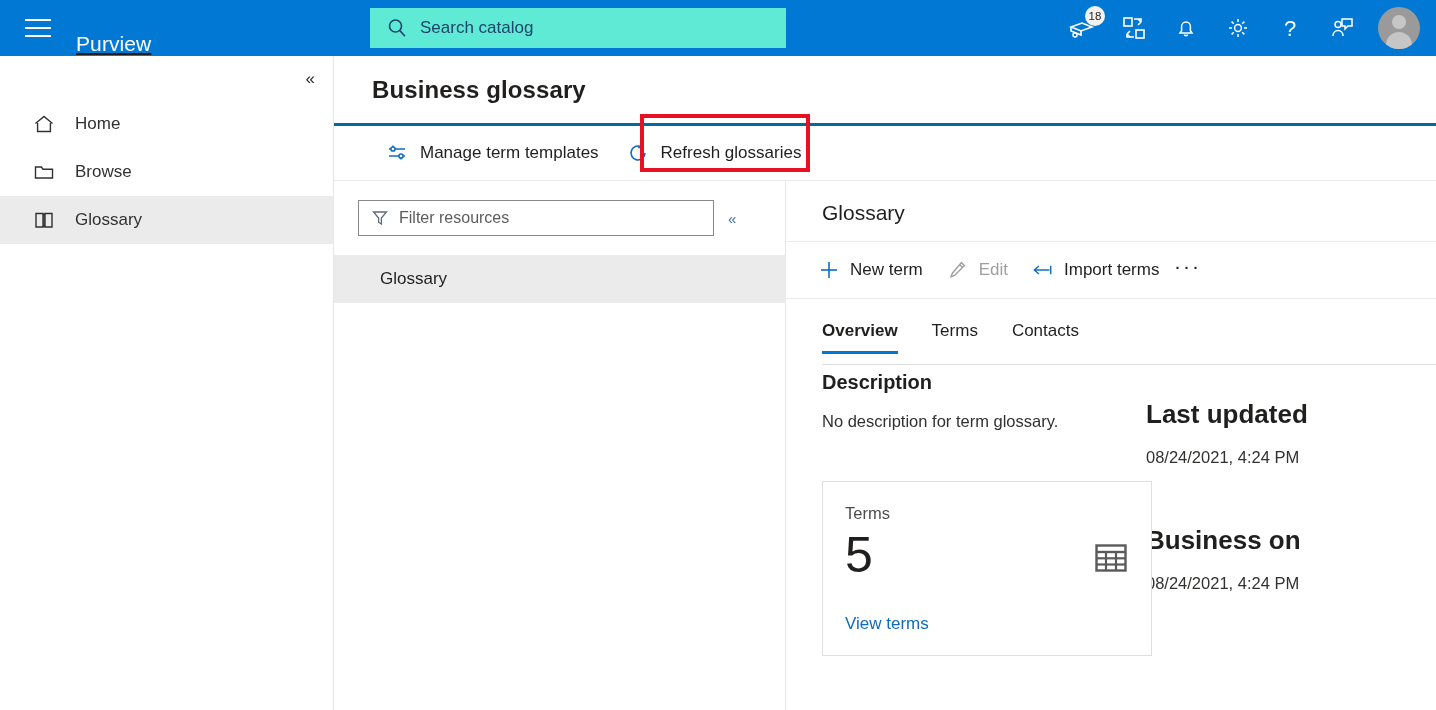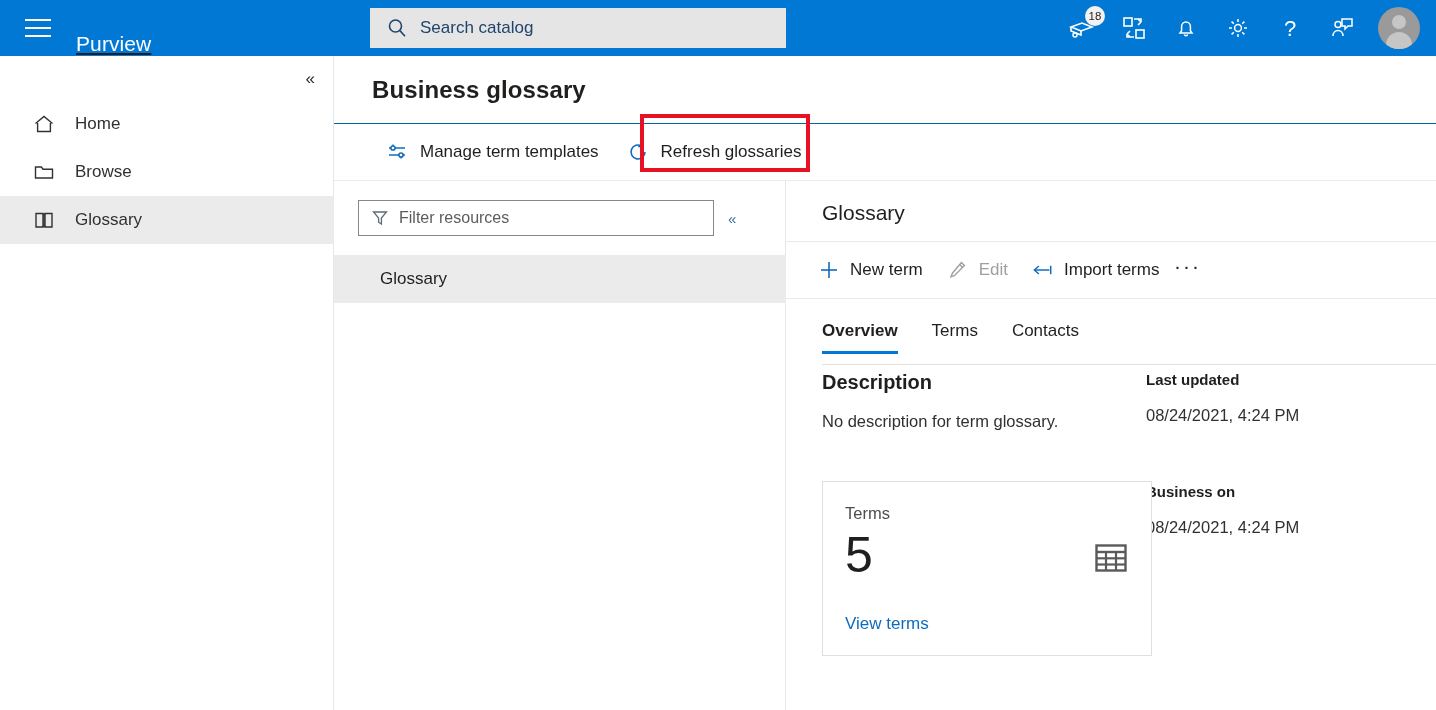--- a/index.html
+++ b/index.html
@@ -23,21 +23,21 @@
     display:flex; flex-direction:column; align-items:center; justify-content:center;
     cursor:pointer;
   }
   #hamburger span { display:block; width:26px; height:2px; background:#fff; margin:3px 0; }
   #brand {
     color:#ffffff; font-size:21px; margin-left:14px; letter-spacing:.1px;
     white-space:nowrap;
   }
   #searchbox {
     position:absolute; left:370px; top:8px; width:416px; height:40px;
-    background:#e5e5e5; display:flex; align-items:center; cursor:text;
+    background:#5eead4; display:flex; align-items:center; cursor:text;
   }
   #searchbox .sicon { margin-left:16px; display:flex; align-items:center; }
   #searchbox .stext {
     margin-left:12px; font-size:17px; color:#20446b;
   }
   #topicons {
     position:absolute; right:10px; top:0; height:56px;
     display:flex; align-items:center;
   }
   .topicon {
@@ -89,21 +89,21 @@
   #main {
     position:absolute; left:334px; top:56px; width:1102px; height:490px;
     background:#ffffff;
   }
   #pagetitle {
     position:absolute; left:38px; top:20px;
     font-size:24px; font-weight:600; color:#201f1e; letter-spacing:.1px;
   }
   #cmdbar {
     position:absolute; left:0; top:67px; width:1102px; height:58px;
-    border-top:1px solid #0369a1; border-bottom:1px solid #ebebeb;
+    border-top:3px solid #0369a1; border-bottom:1px solid #ebebeb;
     display:flex; align-items:center; padding-left:38px;
   }
   .cmdbtn {
     height:58px; display:flex; align-items:center; cursor:pointer;
     padding:0 14px; position:relative;
   }
   .cmdbtn .cicon { display:flex; align-items:center; justify-content:center; width:22px; }
   .cmdbtn .clabel { font-size:17px; color:#201f1e; margin-left:12px; white-space:nowrap; }
   #newglossary-highlight {
     position:absolute; left:306px; top:58px; width:170px; height:58px;
@@ -180,21 +180,21 @@
   }
 
   #detailbody {
     position:absolute; left:0; top:190px; width:650px; height:339px;
   }
   .col-left { position:absolute; left:36px; top:0; width:330px; }
   .col-right { position:absolute; left:360px; top:0; width:280px; }
 
   .fieldlabel { font-size:20px; font-weight:600; color:#201f1e; }
   .fieldvalue { font-size:16.5px; color:#323130; margin-top:14px; line-height:27px; }
-  .fieldlabel.sm { font-size:15px; }
+  .fieldlabel.sm { font-size:26px;margin-top:28px; }
 
   #termscard {
     position:absolute; left:36px; top:110px; width:330px; height:175px;
     border:1px solid #e1dfdd; background:#fff;
   }
   #termscard .cardlabel {
     position:absolute; left:22px; top:22px; font-size:16.5px; color:#4d4d4d;
   }
   #termscard .cardnum {
     position:absolute; left:22px; top:48px; font-size:50px; font-weight:300;

